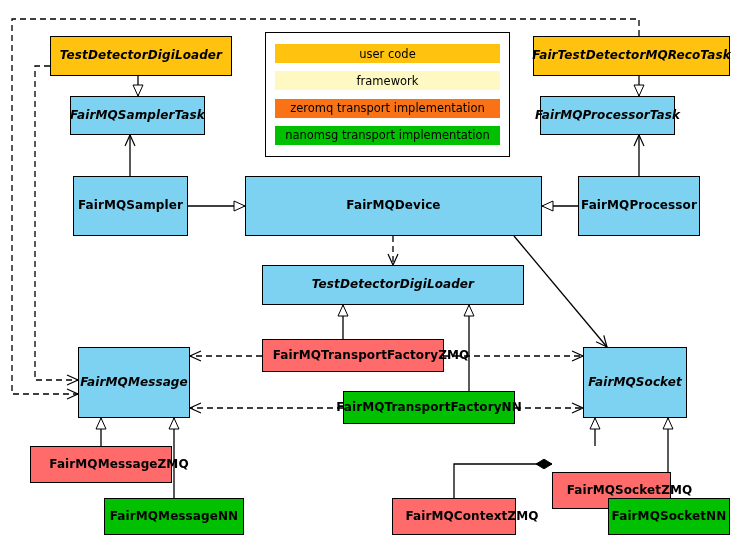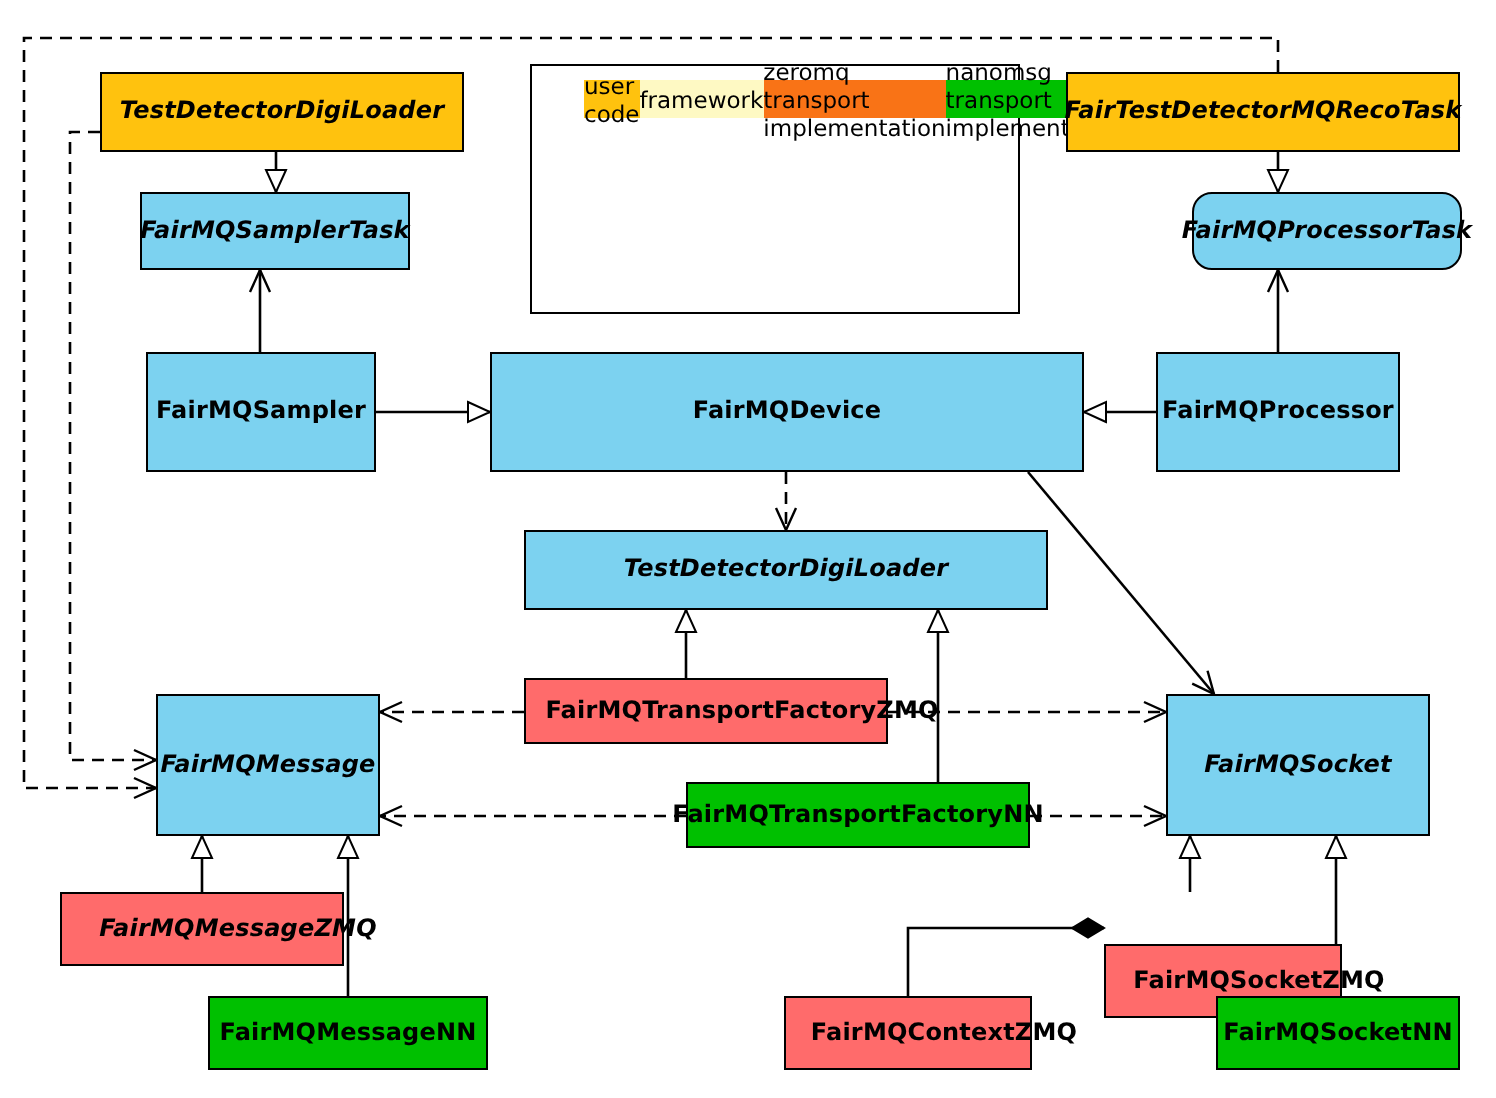--- a/index.html
+++ b/index.html
@@ -46,23 +46,23 @@
   .fill-zeromq   { background: #ff6b6b; padding-left: 36px; }
   .fill-nanomsg  { background: #00c000; }
 
   
   #legend {
     position: absolute;
     box-sizing: border-box;
     border: 1px solid #000000;
     background: #ffffff;
     display: flex;
-    flex-direction: row;
+    flex-direction: column;
     justify-content: space-around;
-    padding: 7px 26px;
+    padding: 7px 9px;
   }
   .legend-row {
     box-sizing: border-box;
     height: 19px;
     display: flex;
     align-items: center;
     justify-content: center;
     font-size: 11.5px;
     font-weight: normal;
     color: #000000;
@@ -143,28 +143,28 @@
       <span>zeromq transport implementation</span>
     </div>
     <div class="legend-row" style="background:#00c000;">
       <span>nanomsg transport implementation</span>
     </div>
   </div>
 
   <div class="node fill-user" style="left: 50px; top: 36px; width: 182px; height: 40px;">TestDetectorDigiLoader</div>
   <div class="node fill-user" style="left: 533px; top: 36px; width: 197px; height: 40px;">FairTestDetectorMQRecoTask</div>
   <div class="node fill-framework abstract" style="left: 70px; top: 96px; width: 135px; height: 39px;">FairMQSamplerTask</div>
-  <div class="node fill-framework abstract" style="left: 596px; top: 96px; width: 135px; height: 39px; border-radius: 10px;">FairMQProcessorTask</div>
+  <div class="node fill-framework abstract" style="left: 540px; top: 96px; width: 135px; height: 39px;">FairMQProcessorTask</div>
   <div class="node fill-framework" style="left: 73px; top: 176px; width: 115px; height: 60px;">FairMQSampler</div>
   <div class="node fill-framework" style="left: 578px; top: 176px; width: 122px; height: 60px;">FairMQProcessor</div>
   <div class="node fill-framework" style="left: 245px; top: 176px; width: 297px; height: 60px;">FairMQDevice</div>
   <div class="node fill-framework abstract" style="left: 262px; top: 265px; width: 262px; height: 40px;">TestDetectorDigiLoader</div>
   <div class="node fill-zeromq" style="left: 262px; top: 339px; width: 182px; height: 33px;">FairMQTransportFactoryZMQ</div>
   <div class="node fill-nanomsg" style="left: 343px; top: 391px; width: 172px; height: 33px;">FairMQTransportFactoryNN</div>
   <div class="node fill-framework abstract" style="left: 78px; top: 347px; width: 112px; height: 71px;">FairMQMessage</div>
-  <div class="node fill-framework abstract" style="left: 583px; top: 347px; width: 132px; height: 71px;">FairMQSocket</div>
-  <div class="node fill-zeromq" style="left: 30px; top: 446px; width: 142px; height: 37px; font-style: italic;">FairMQMessageZMQ</div>
+  <div class="node fill-framework abstract" style="left: 583px; top: 347px; width: 104px; height: 71px;">FairMQSocket</div>
+  <div class="node fill-zeromq" style="left: 30px; top: 446px; width: 142px; height: 37px;">FairMQMessageZMQ</div>
   <div class="node fill-nanomsg" style="left: 104px; top: 498px; width: 140px; height: 37px;">FairMQMessageNN</div>
   <div class="node fill-zeromq" style="left: 552px; top: 446px; width: 119px; height: 37px; margin-top: 26px;">FairMQSocketZMQ</div>
   <div class="node fill-nanomsg" style="left: 608px; top: 498px; width: 122px; height: 37px;">FairMQSocketNN</div>
   <div class="node fill-zeromq" style="left: 392px; top: 498px; width: 124px; height: 37px;">FairMQContextZMQ</div>
 
 </div>
 
 </body></html>

